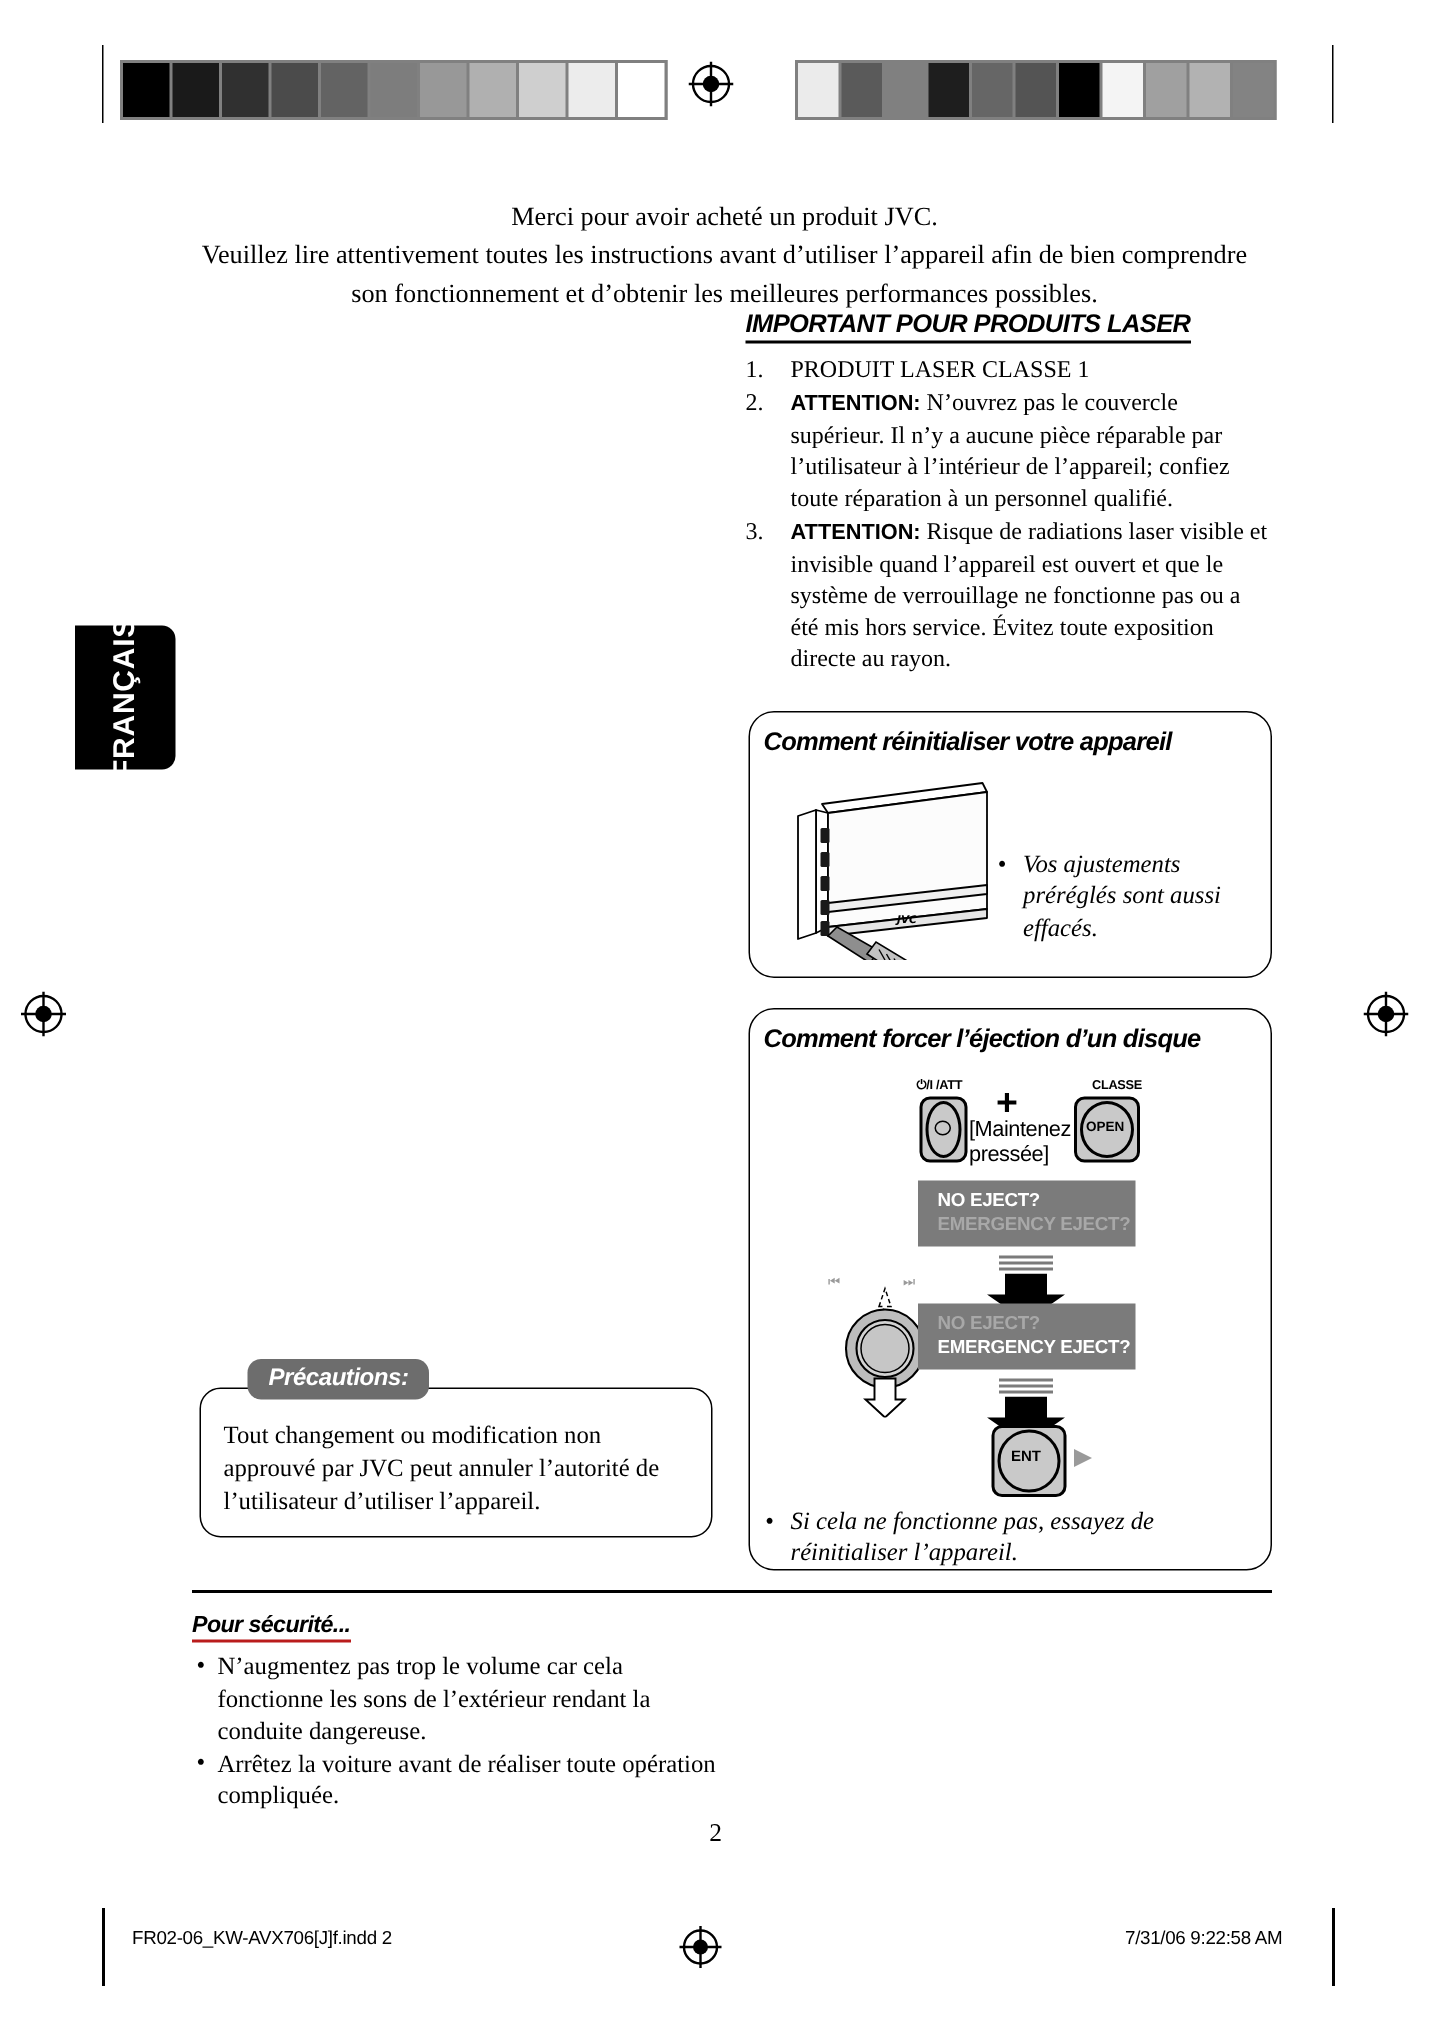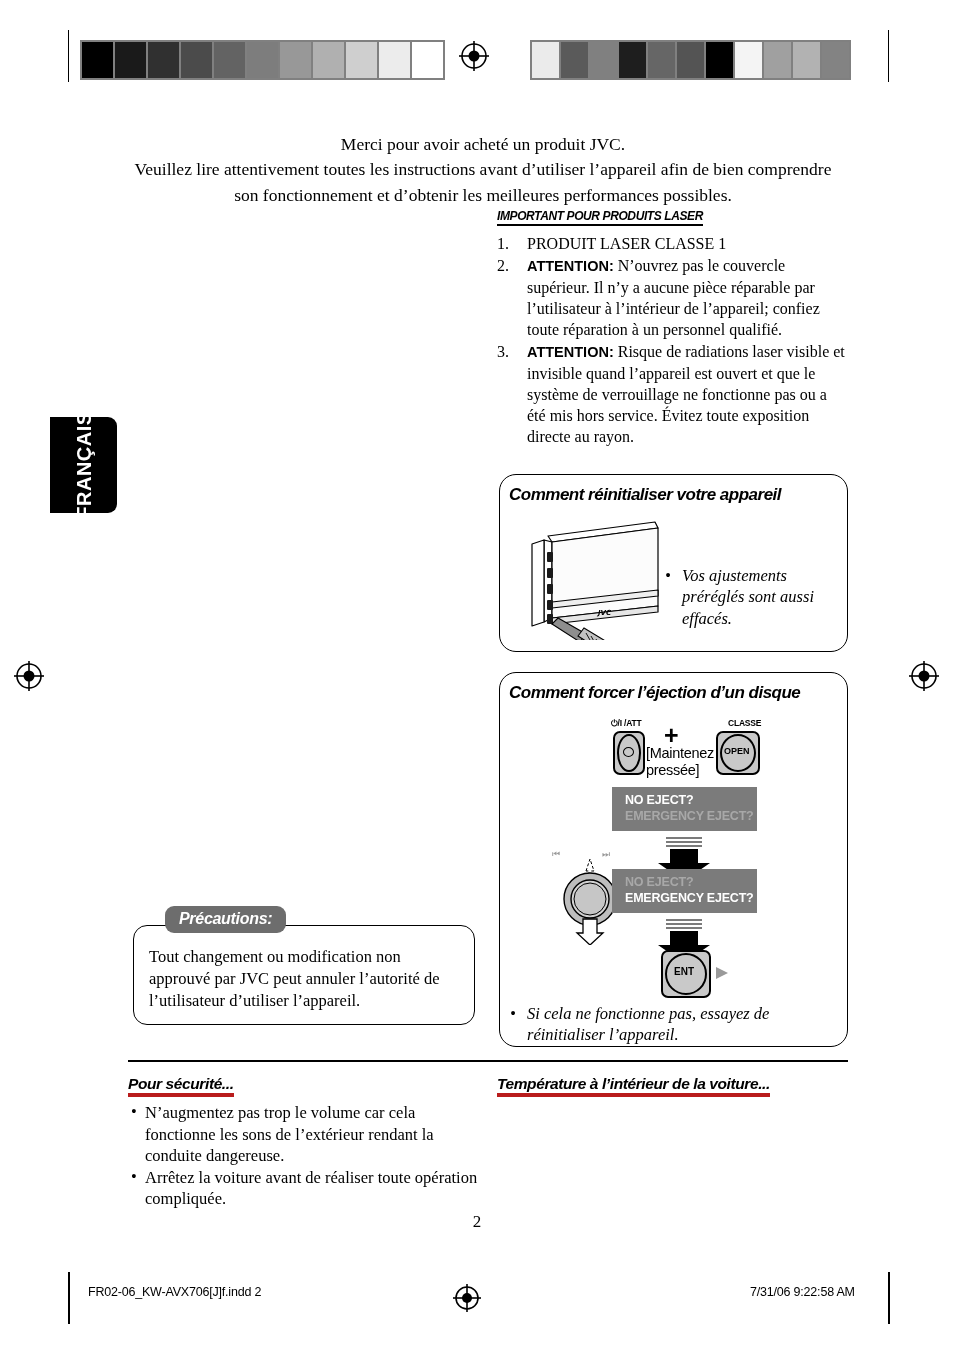--- a/index.html
+++ b/index.html
@@ -25,21 +25,21 @@
         white-space:nowrap;color:#fff;font-family:"Liberation Sans",sans-serif;
         font-weight:bold;font-size:20px;letter-spacing:.5px;}
 
   
   .intro{position:absolute;left:112px;top:132px;width:742px;text-align:center;
          font-size:17.5px;line-height:1.45;}
 
   
   .laser{position:absolute;left:497px;top:206px;width:352px;}
   .laser h2{margin:0 0 7px 0;font-family:"Liberation Sans",sans-serif;
-            font-style:italic;font-weight:bold;font-size:12px;
+            font-style:italic;font-weight:bold;font-size:17px;
             letter-spacing:-.4px;border-bottom:2px solid #000;
             display:inline-block;padding-bottom:1px;}
   .laser ol{margin:0;padding:0;list-style:none;}
   .laser li{display:flex;font-size:16px;line-height:1.33;margin-bottom:1px;}
   .laser li .num{width:30px;flex:0 0 30px;}
   .laser li .txt{flex:1;}
   .laser b{font-family:"Liberation Sans",sans-serif;font-size:14.5px;}
 
   
   .rbox{position:absolute;border:1.6px solid #000;border-radius:17px;background:#fff;}
@@ -73,21 +73,21 @@
 
   .arrow-blk{position:absolute;}
   .hatch{position:absolute;}
   .hatch i{display:block;height:2px;background:#7b7b7b;margin-bottom:2px;}
 
   
   .hr{position:absolute;left:128px;top:1060px;width:720px;height:1.6px;background:#000;}
   .col{position:absolute;width:352px;}
   .col h4{margin:0 0 5px 0;font-family:"Liberation Sans",sans-serif;
           font-style:italic;font-weight:bold;font-size:15.5px;letter-spacing:-.4px;
-          border-bottom:4px solid #b91c1c;display:inline-block;padding-bottom:0px;}
+          border-bottom:2px solid #b91c1c;display:inline-block;padding-bottom:0px;}
   .col p{margin:0;font-size:16.5px;line-height:1.31;}
   .col ul{margin:0;padding:0;list-style:none;}
   .col ul li{position:relative;padding-left:17px;font-size:16.5px;line-height:1.31;}
   .col ul li:before{content:"\2022";position:absolute;left:3px;top:-1px;}
 
   .pageno{position:absolute;left:0;top:1212px;width:954px;text-align:center;
           font-size:17px;}
 
   
   .footer{position:absolute;top:1285px;font-family:"Liberation Sans",sans-serif;
@@ -320,19 +320,18 @@
 
 <div class="col" style="left:128px;top:1075px;">
   <h4>Pour sécurité...</h4>
   <ul>
     <li>N’augmentez pas trop le volume car cela fonctionne les sons de l’extérieur rendant la conduite dangereuse.</li>
     <li>Arrêtez la voiture avant de réaliser toute opération compliquée.</li>
   </ul>
 </div>
 
 <div class="col" style="left:497px;top:1075px;">
-  <h4>Température à l’intérieur de la voiture...</h4>
 </div>
 
 <div class="pageno">2</div>
 
 <div class="footer" style="left:88px;">FR02-06_KW-AVX706[J]f.indd   2</div>
 <div class="footer" style="left:750px;">7/31/06   9:22:58 AM</div>
 
 </body></html>

